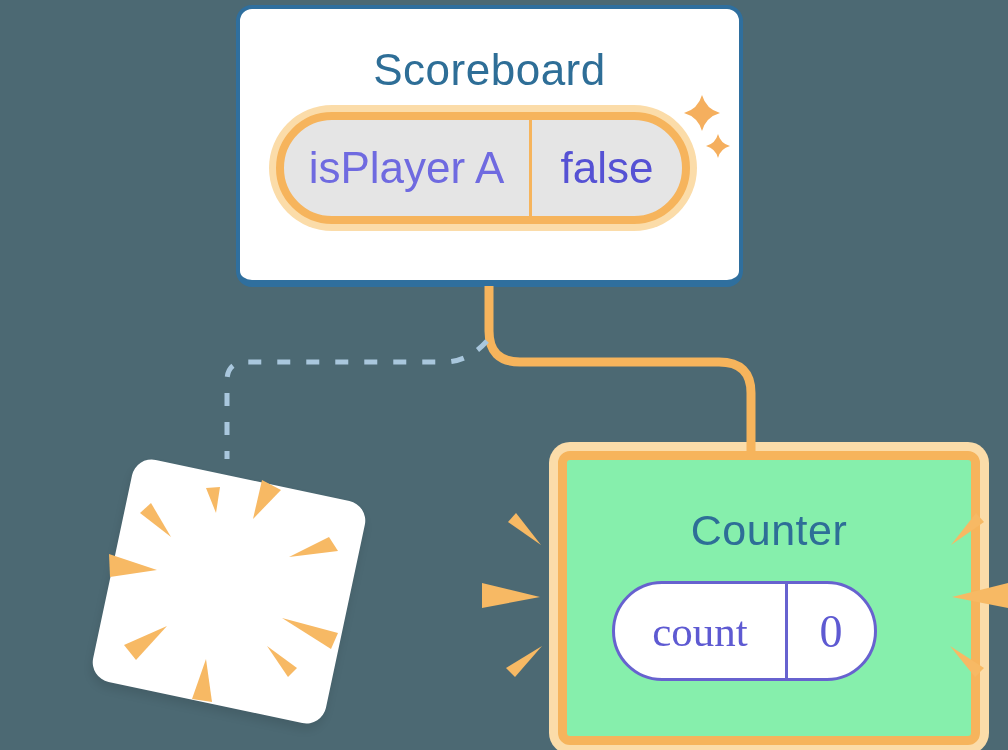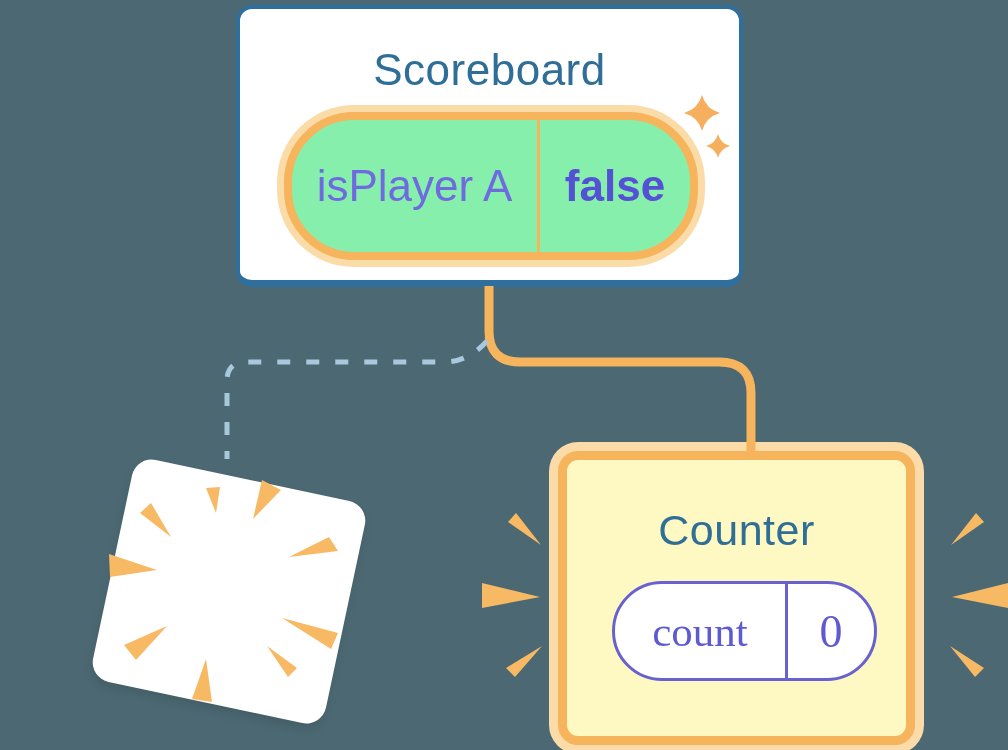--- a/index.html
+++ b/index.html
@@ -21,43 +21,43 @@
   }
   .card-title{
     position:absolute;left:0;top:36px;width:100%;
     text-align:center;
     font-size:44px;font-weight:500;
     color:var(--title-blue,#2E6E97);
     letter-spacing:.5px;
   }
 
   .state-pill{
-    position:absolute;left:44px;top:103px;width:414px;height:148px;
-    box-sizing:border-box;background:#86efac;
+    position:absolute;left:36px;top:103px;width:414px;height:112px;
+    box-sizing:border-box;background:#e5e5e5;
     border:8px solid var(--orange,#F6B45C);
     border-radius:70px;
     box-shadow:0 0 0 7px var(--orange-glow,#FBDCA9);
     display:flex;align-items:stretch;overflow:hidden;
   }
   .state-pill .name-cell{
     flex:1;display:flex;align-items:center;justify-content:center;
     font-size:44px;color:var(--purple-light,#6F6AE0);
   }
   .state-pill .pill-divider{width:3px;background:var(--orange,#F6B45C);}
   .state-pill .value-cell{
     width:150px;display:flex;align-items:center;justify-content:center;
-    font-size:44px;font-weight:700;color:var(--purple,#5551D4);
+    font-size:44px;font-weight:400;color:var(--purple,#5551D4);
   }
 
   
   .counter-card{
-    position:absolute;left:558px;top:451px;width:357px;height:294px;
-    box-sizing:border-box;background:#fef9c3;
+    position:absolute;left:558px;top:451px;width:422px;height:294px;
+    box-sizing:border-box;background:#86efac;
     border:9px solid var(--orange,#F6B45C);
-    border-radius:20px;
+    border-radius:12px;
     box-shadow:0 0 0 9px var(--orange-glow,#FBDCA9);
   }
   .counter-card .card-title{top:46px;font-size:43px;}
   .counter-pill{
     position:absolute;left:45px;top:121px;width:265px;height:100px;
     box-sizing:border-box;background:#fff;
     border:3px solid var(--purple-border,#6762CF);
     border-radius:60px;
     display:flex;align-items:stretch;overflow:hidden;font-family:Liberation Serif, serif;
   }

